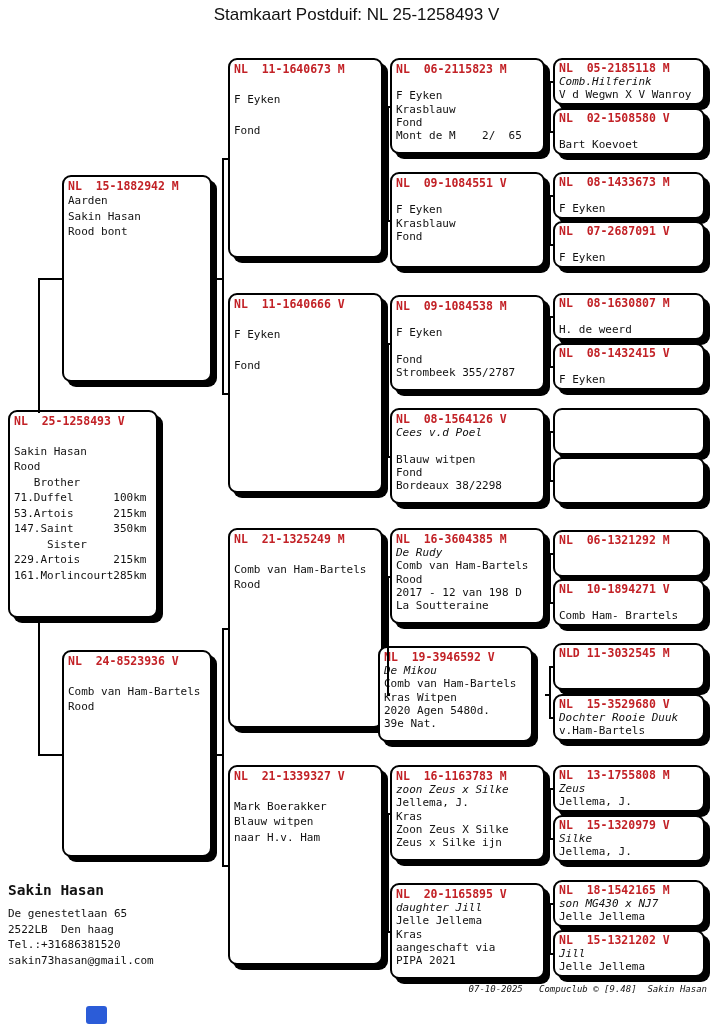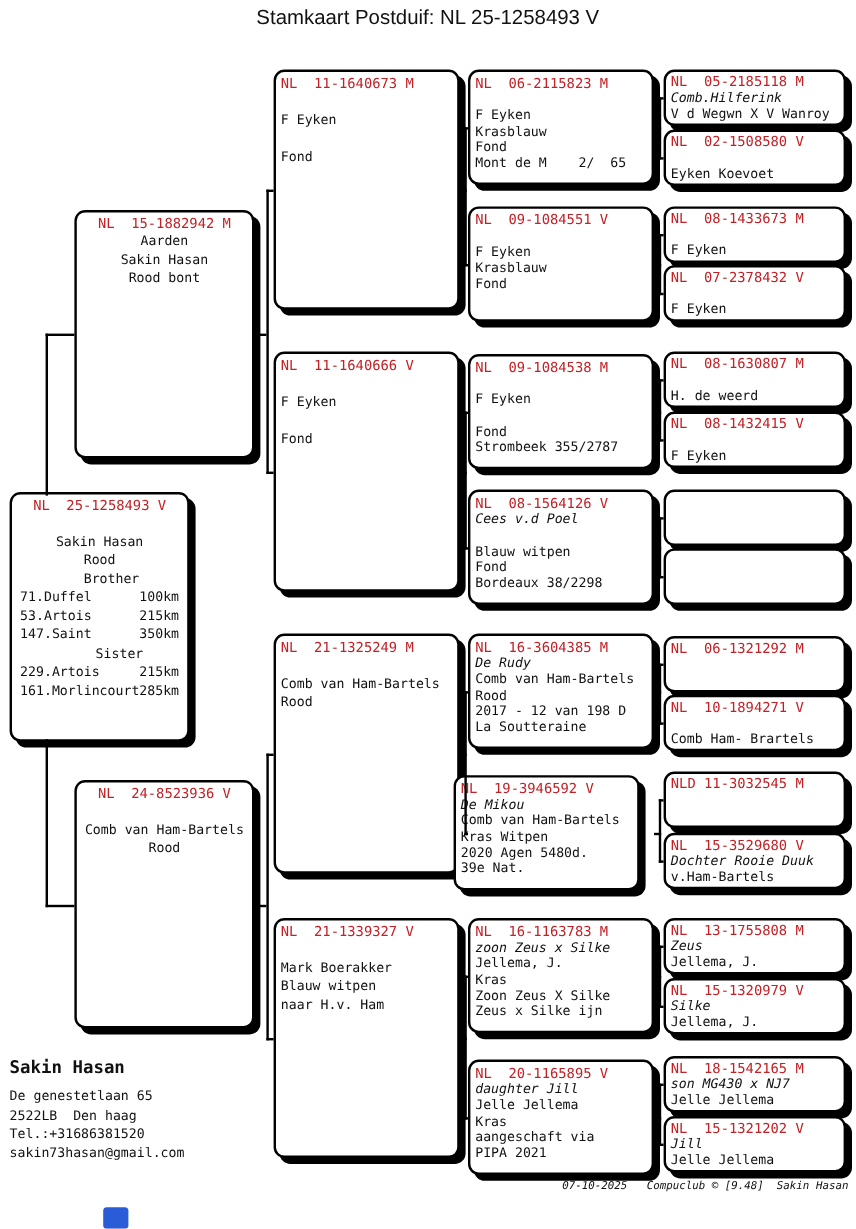--- a/index.html
+++ b/index.html
@@ -8,29 +8,29 @@
     font-family:"DejaVu Sans Mono",monospace;color:#111;
   }
   .title{
     position:absolute;top:5px;left:0;width:713px;text-align:center;
     font-family:"Liberation Sans",sans-serif;font-size:17px;color:#111;
   }
   .pbox{
     position:absolute;background:#fff;border:2px solid #000;border-radius:9px;
     box-shadow:5px 5px 0 #000;box-sizing:border-box;padding:2px 4px;overflow:hidden;
   }
-  .ring{color:#c22126;font-weight:normal;font-size:11.5px;white-space:pre;line-height:14px;}
+  .ring{color:#c22126;font-weight:bold;font-size:11.5px;white-space:pre;line-height:14px;}
   .line{white-space:pre;font-size:11px;}
   .b{font-weight:normal;}
   .i{font-style:italic;}
   .tall .line{line-height:15.5px;}
   .mid  .line{line-height:13.3px;}
   .sm   .line{line-height:13px;}
   .sm .ring{line-height:13px;}
-  .w1{width:150px;text-align:center;} .w2{width:155px;} .w3{width:155px;} .w4{width:152px;}
+  .w1{width:150px;} .w2{width:155px;} .w3{width:155px;} .w4{width:152px;}
   .conn{position:absolute;background:#000;}
   .owner{position:absolute;left:8px;top:882px;}
   .owner-name{font-size:14.5px;font-weight:bold;margin-bottom:8px;}
   .owner .line{line-height:15.5px;}
   .footer{
     position:absolute;right:6px;top:984px;font-size:9px;font-style:italic;white-space:pre;
   }
   .blue-mark{position:absolute;left:86px;top:1006px;width:21px;height:18px;
     background:#2b5cd8;border-radius:3px;}
 </style>
@@ -192,32 +192,32 @@
   <div class="ring">NL  05-2185118 M</div>
   <div>
       <div class="line b i">Comb.Hilferink</div>
       <div class="line">V d Wegwn X V Wanroy</div>
     </div>
 </div>
 <div class="pbox sm w4" style="left:553px;top:108px;height:47px">
   <div class="ring">NL  02-1508580 V</div>
   <div>
       <div class="line">&nbsp;</div>
-      <div class="line">Eyken Koevoet</div>
+      <div class="line">Bart Koevoet</div>
     </div>
 </div>
 <div class="pbox sm w4" style="left:553px;top:172px;height:47px">
   <div class="ring">NL  08-1433673 M</div>
   <div>
       <div class="line">&nbsp;</div>
       <div class="line">F Eyken</div>
     </div>
 </div>
 <div class="pbox sm w4" style="left:553px;top:221px;height:47px">
-  <div class="ring">NL  07-2378432 V</div>
+  <div class="ring">NL  07-2687091 V</div>
   <div>
       <div class="line">&nbsp;</div>
       <div class="line">F Eyken</div>
     </div>
 </div>
 <div class="pbox sm w4" style="left:553px;top:293px;height:47px">
   <div class="ring">NL  08-1630807 M</div>
   <div>
       <div class="line">&nbsp;</div>
       <div class="line">H. de weerd</div>

